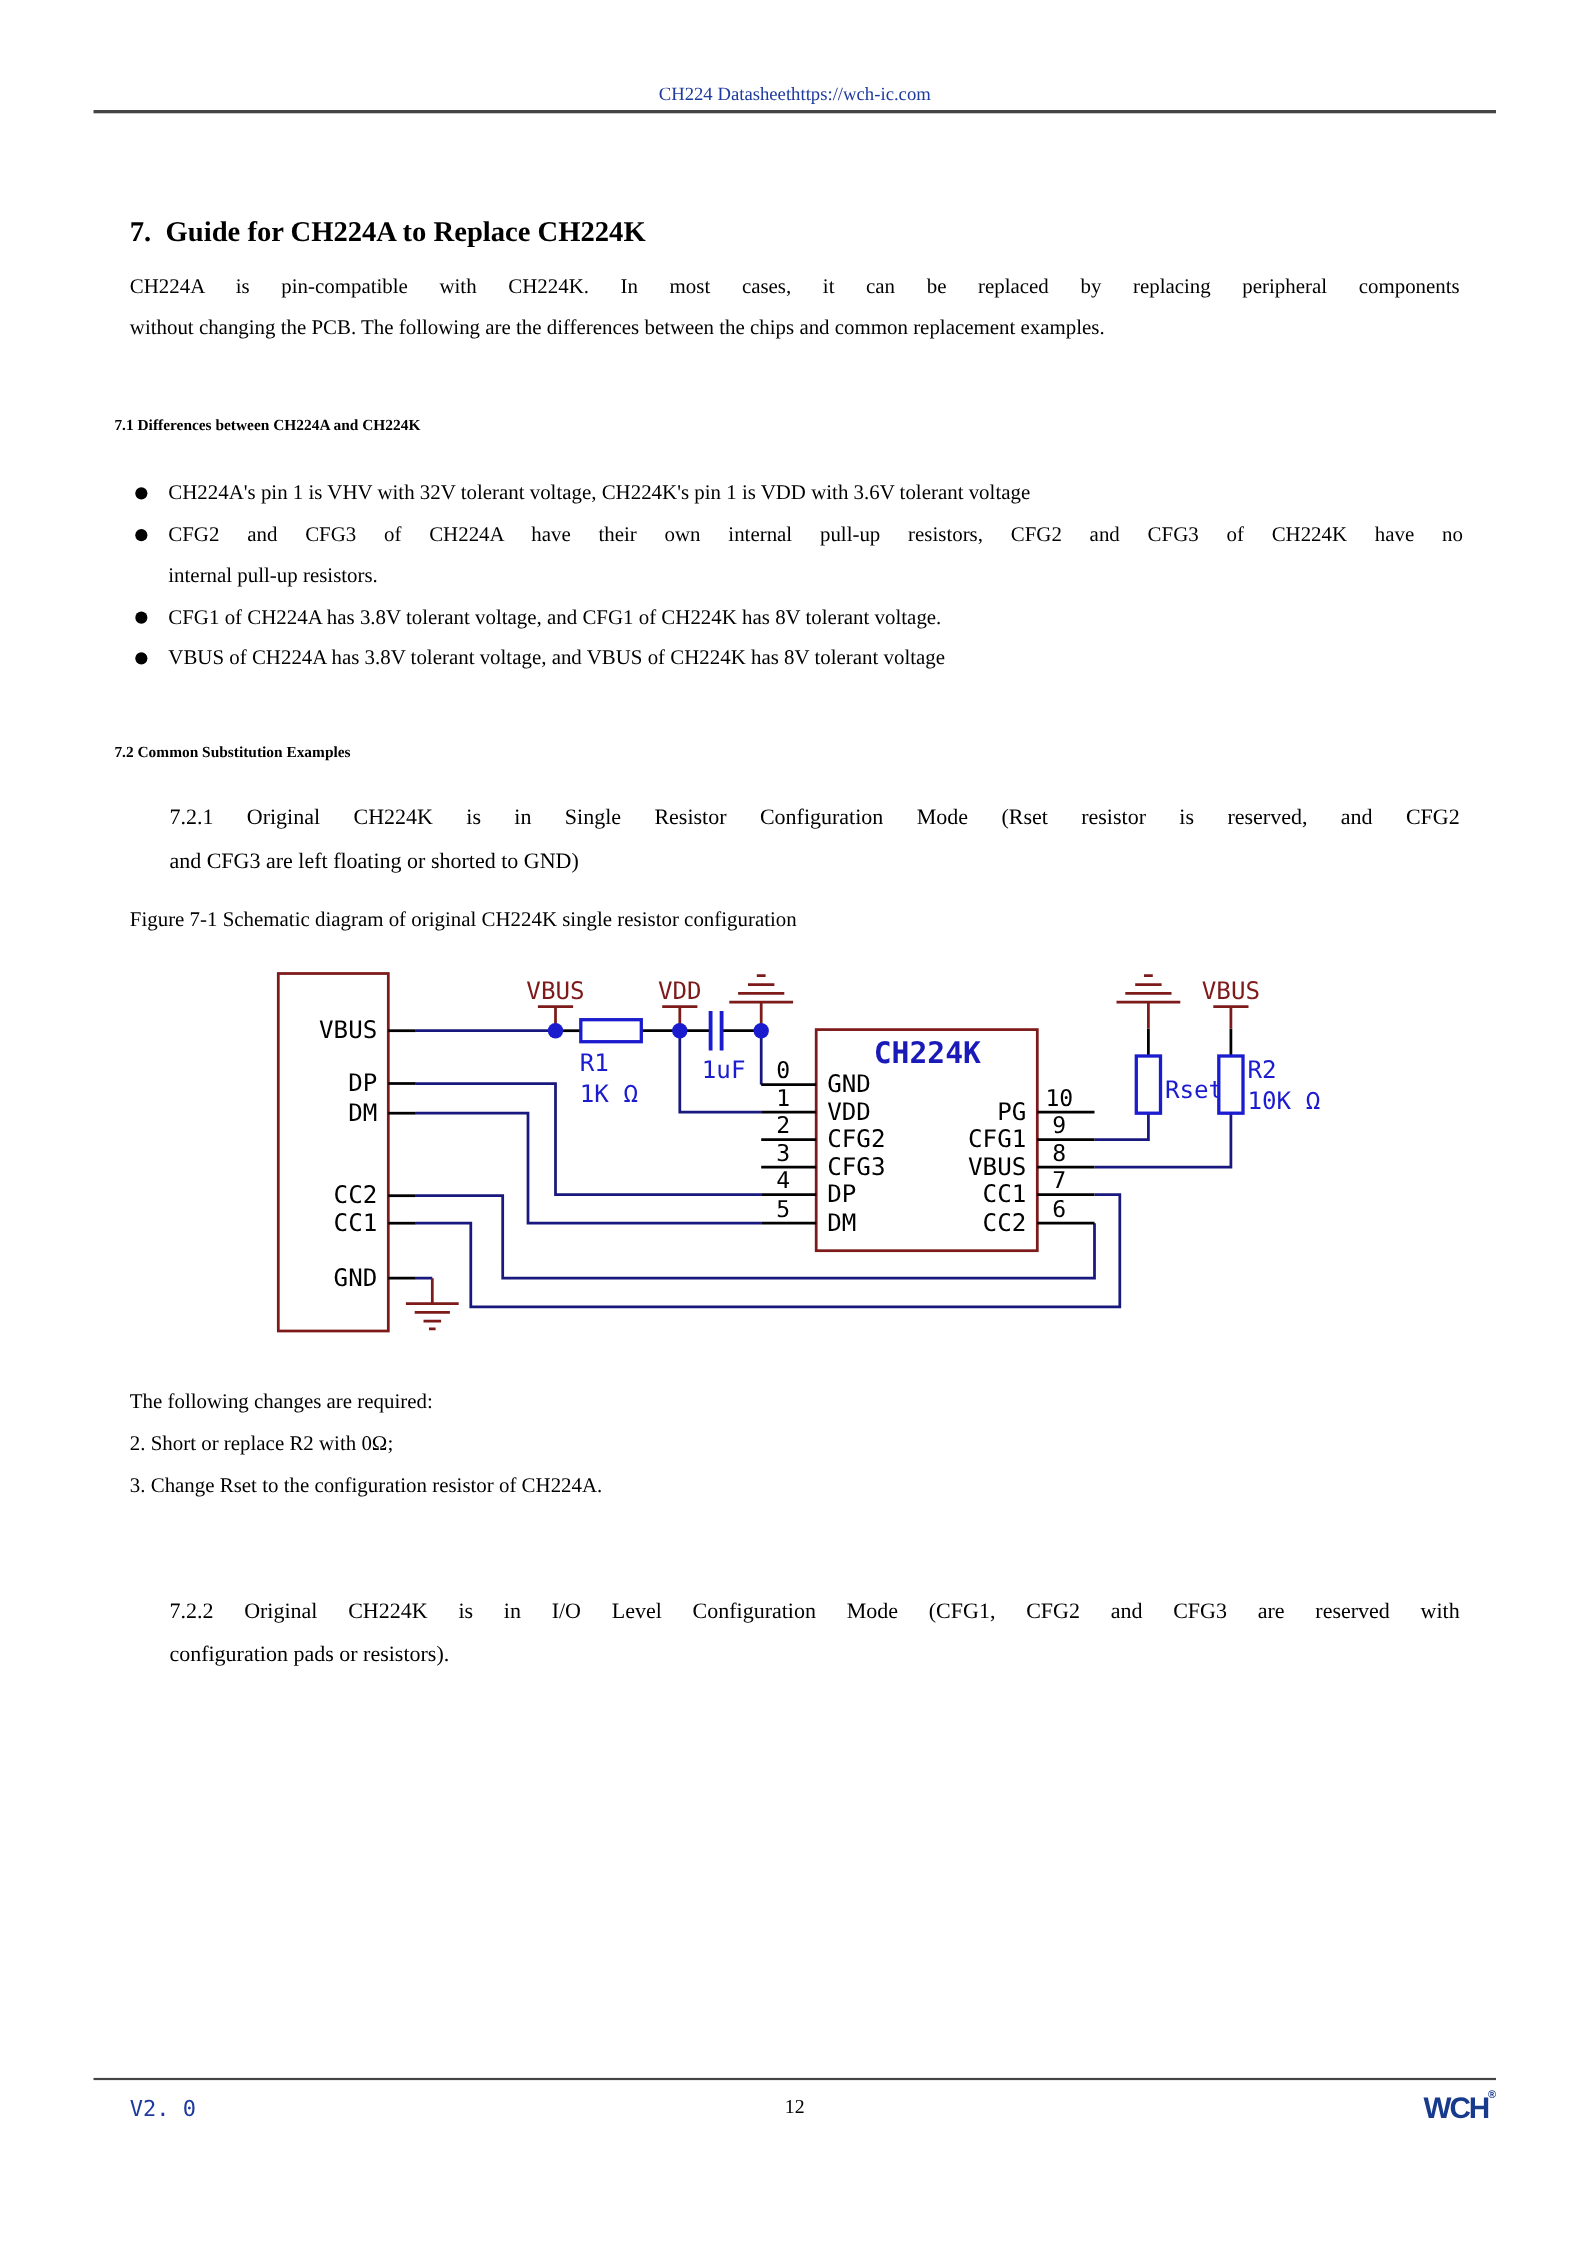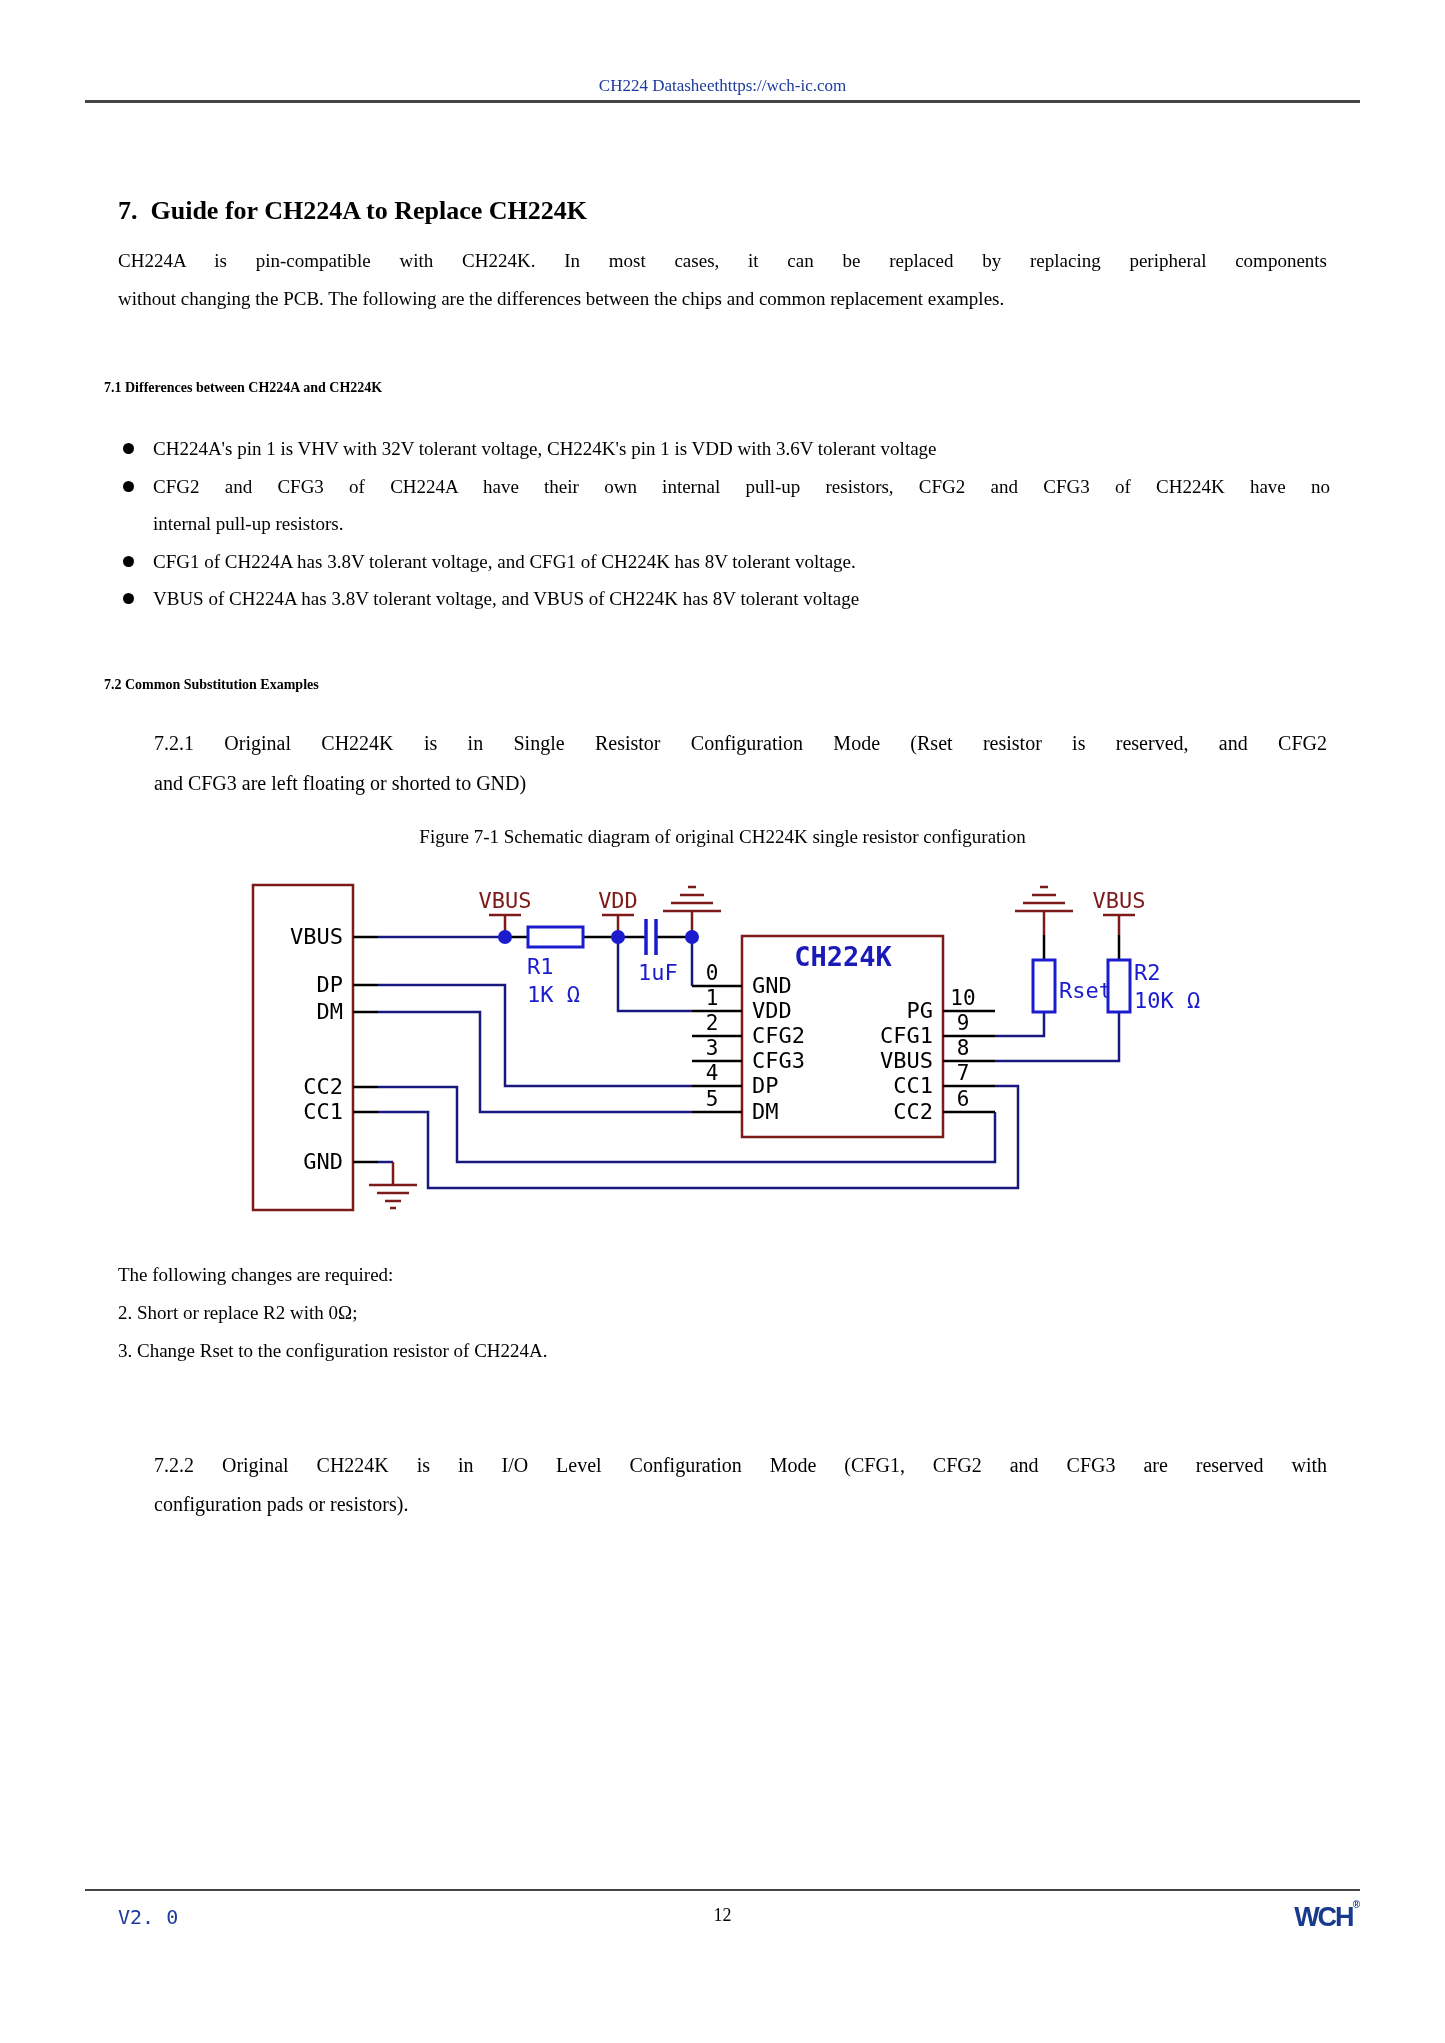--- a/index.html
+++ b/index.html
@@ -29,21 +29,21 @@
   .h3-721{top:723px;}
   .h3-722{top:1446px;line-height:39px;}
   .body-text{font-size:19px;line-height:38px;}
   .intro{top:242px;left:118px;right:118px;}
   .jfull{text-align:justify;text-align-last:justify;}
   .bullets{top:430px;left:118px;right:115px;}
   .bullet-item{display:flex;align-items:flex-start;}
   .dot{flex:0 0 auto;width:11px;height:11px;border-radius:50%;background:#000;
        margin:13px 19px 0 5px;}
   .btext{flex:1 1 auto;font-size:19px;line-height:37.5px;}
-  .fig-caption{top:826px;left:118px;right:118px;text-align:center;font-size:19px;}
+  .fig-caption{top:826px;left:118px;right:118px;font-size:19px;}
   .changes{top:1256px;left:118px;right:118px;}
   
   .schematic{left:190px;top:868px;}
   .schematic text{font-family:"DejaVu Sans Mono",monospace;font-size:22px;fill:#000;}
   .schematic .t-end{text-anchor:end;}
   .schematic .t-mid{text-anchor:middle;}
   .schematic .t-blue{fill:#1c1ccf;}
   .schematic .t-maroon{fill:#7d1a1a;}
   .schematic .t-title{font-size:27px;font-weight:bold;fill:#1a1ab8;}
   .schematic .t-num{font-size:21px;}

